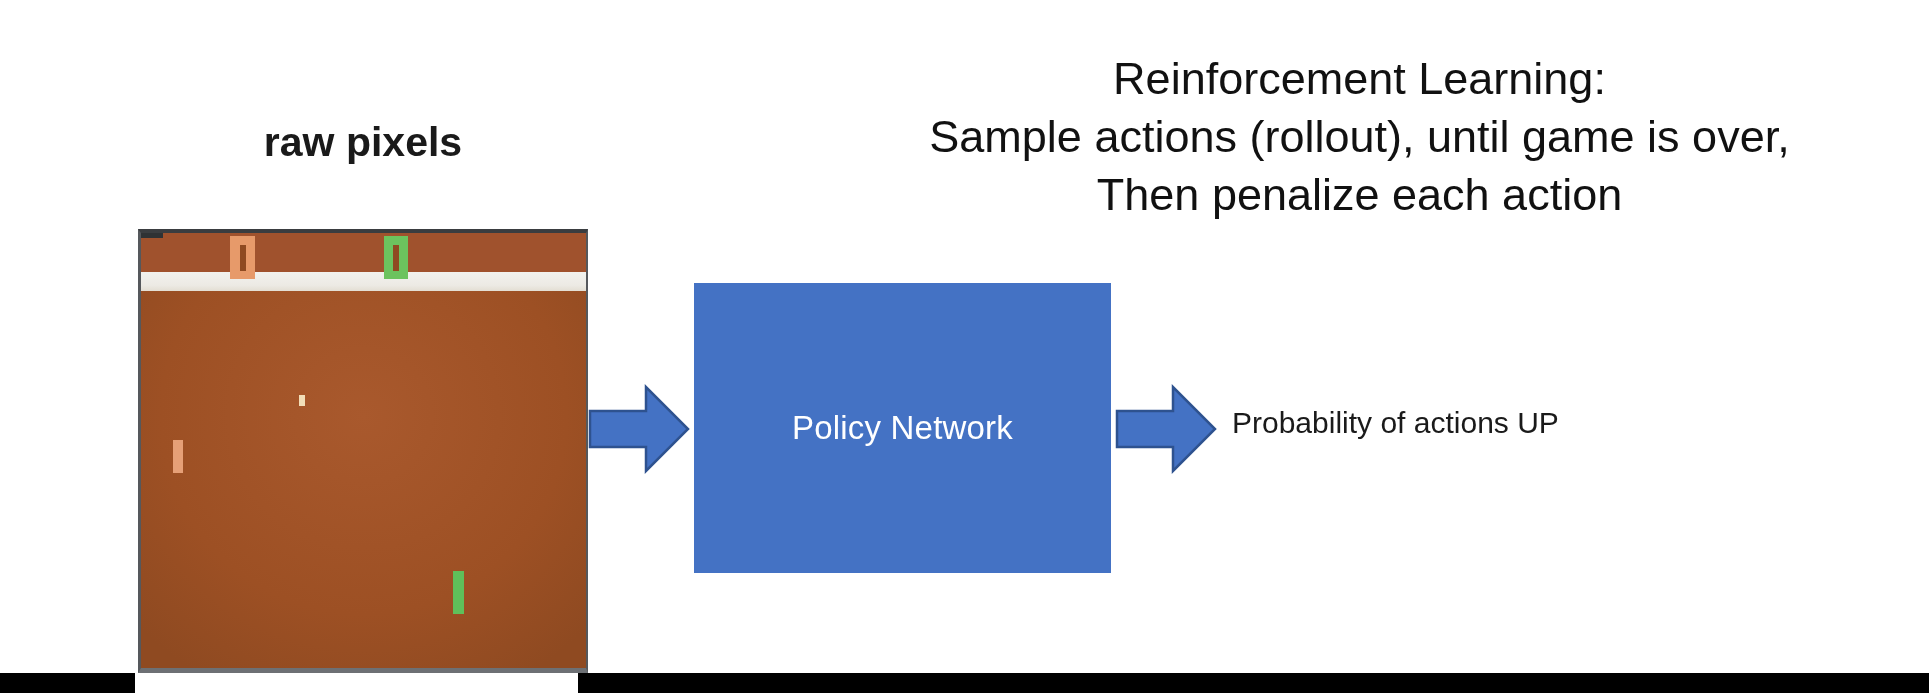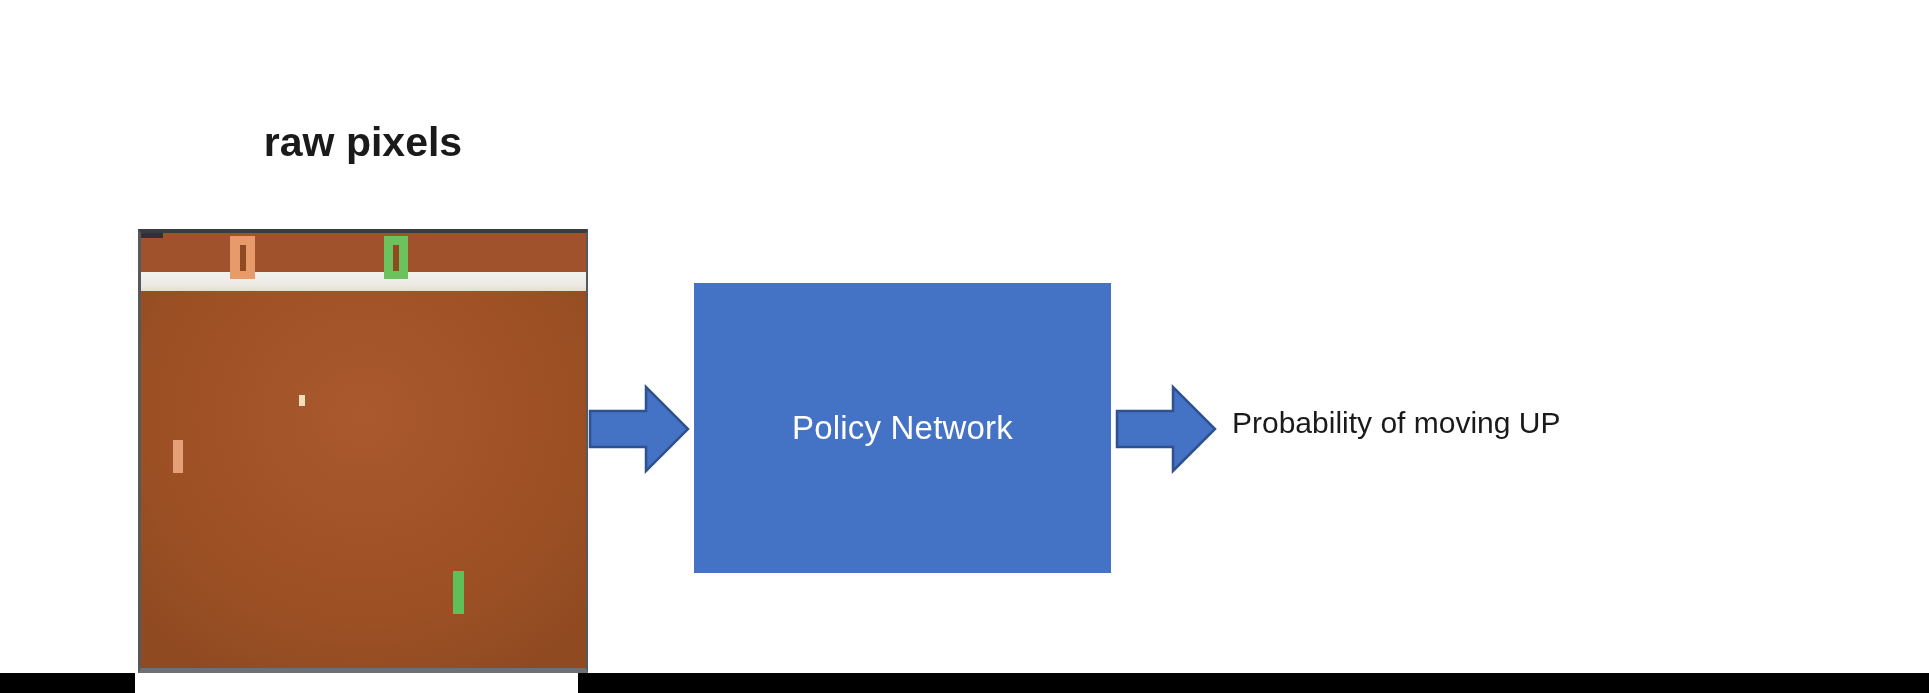--- a/index.html
+++ b/index.html
@@ -196,20 +196,25 @@
     line-height: 1.29;
     white-space: nowrap;
   }
   #heading-block .heading-line { display: block; }
 </style>
 </head>
 <body>
 
 <div id="slide">
 
+  <div id="heading-block">
+    <span class="heading-line">Reinforcement Learning:</span>
+    <span class="heading-line">Sample actions (rollout), until game is over,</span>
+    <span class="heading-line">Then penalize each action</span>
+  </div>
 
   <div id="raw-pixels-label">raw pixels</div>
 
   <div id="game-frame">
     <div id="game-screen">
 
       <div id="scoreboard-band"></div>
       <div id="divider-line"></div>
       <div id="game-corner-nub"></div>
 
@@ -232,18 +237,18 @@
   </svg>
 
   <div id="policy-network-box">
     <span id="policy-network-label">Policy Network</span>
   </div>
 
   <svg id="arrow-out" class="arrow" viewBox="0 0 102 92">
     <polygon points="2,28 58,28 58,4 100,46 58,88 58,64 2,64" fill="#4472c4" stroke="#2e528f" stroke-width="2.5" stroke-linejoin="miter"></polygon>
   </svg>
 
-  <div id="output-label">Probability of moving UP</div>
+  <div id="output-label">Probability of actions UP</div>
 
   <div class="blackbar blackbar-left"></div>
   <div class="blackbar blackbar-right"></div>
 
 </div>
 
 </body></html>

